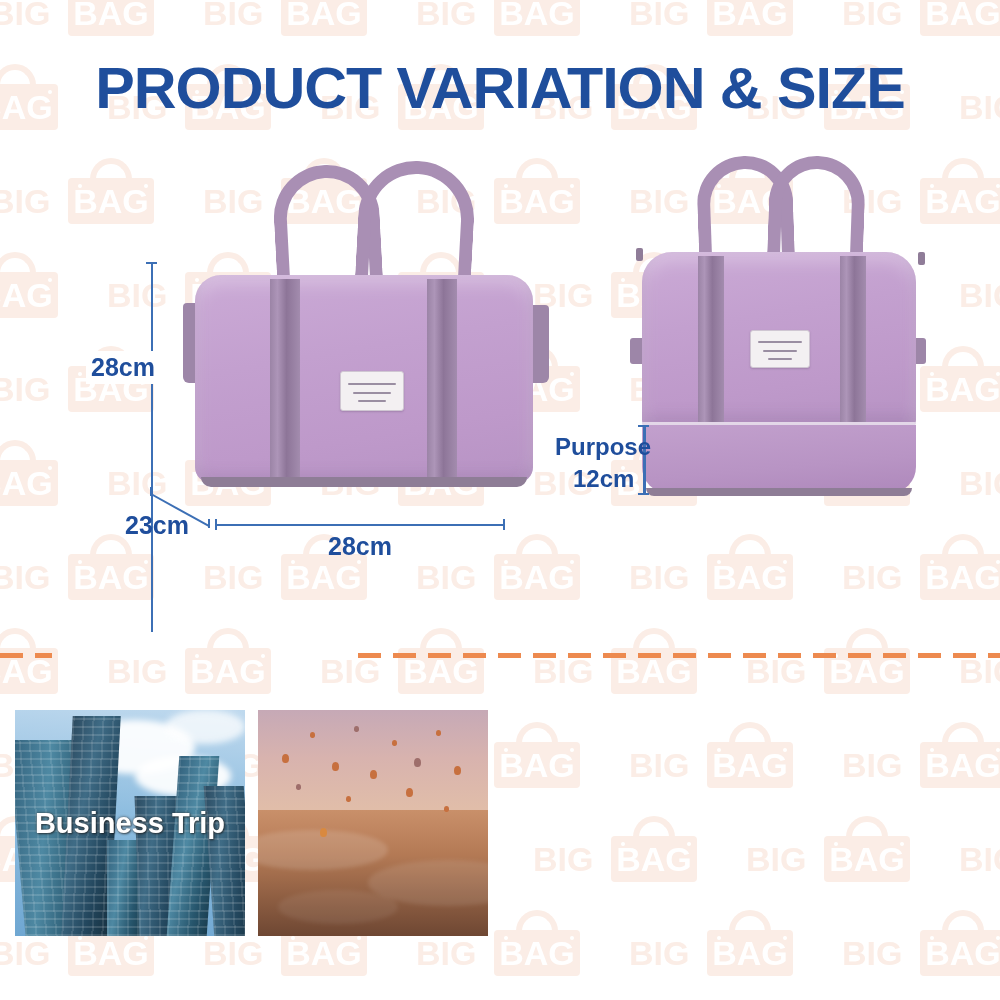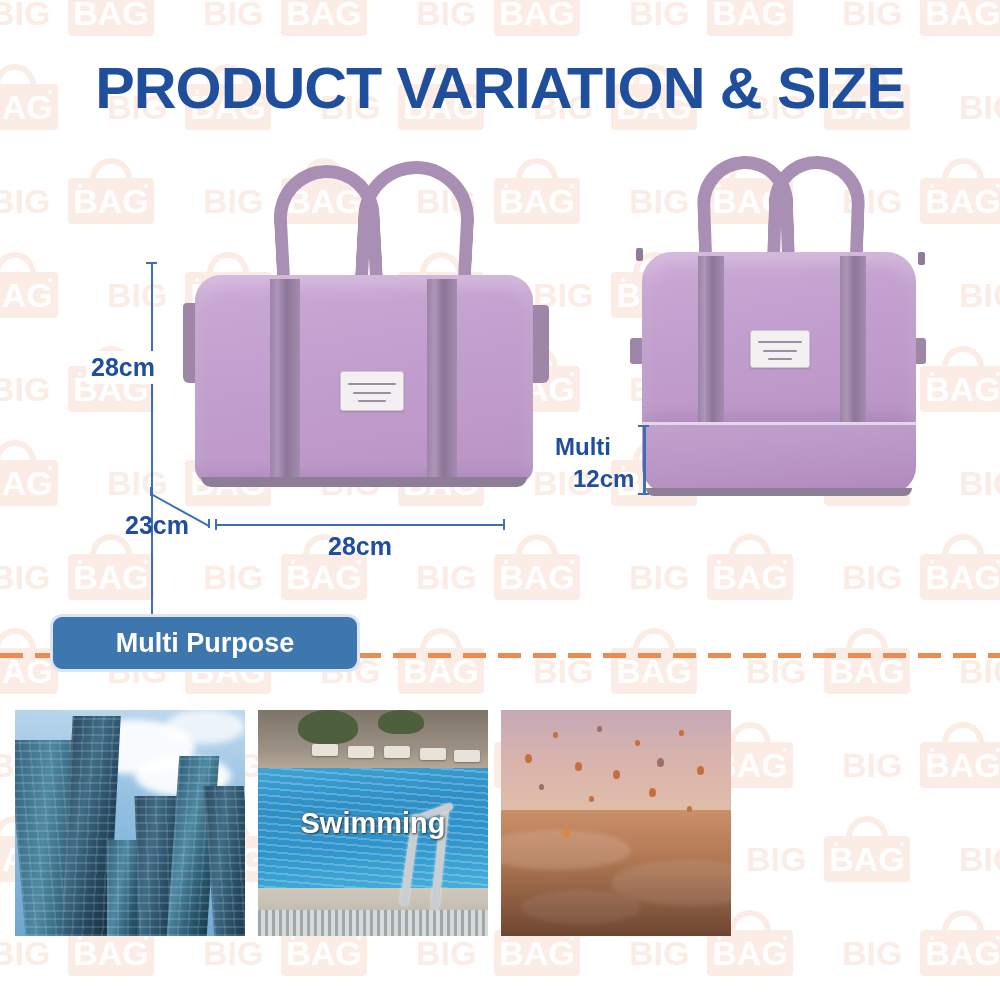--- a/index.html
+++ b/index.html
@@ -692,30 +692,27 @@
     <div class="dim-label" style="left:125px;top:371px;font-size:25px;">23cm</div>
 
     <div class="dim-line-h" style="left:215px;top:384px;width:290px;"></div>
     <div class="dim-cap-h" style="left:215px;top:379px;"></div>
     <div class="dim-cap-h" style="left:503px;top:379px;"></div>
     <div class="dim-label" style="left:328px;top:392px;font-size:25px;">28cm</div>
 
     <div class="dim-line-v" style="left:643px;top:285px;height:70px;width:3px;"></div>
     <div class="dim-cap-v" style="left:638px;top:285px;"></div>
     <div class="dim-cap-v" style="left:638px;top:353px;"></div>
-    <div class="dim-label" style="left:555px;top:293px;font-size:24px;">Multi</div>
+    <div class="dim-label" style="left:555px;top:293px;font-size:24px;">Purpose</div>
     <div class="dim-label" style="left:573px;top:325px;font-size:24px;">12cm</div>
   </div>
 
   <div id="band">
     <div class="dash-line" style="left:0px;width:52px;"></div>
     <div class="dash-line" style="left:358px;width:642px;"></div>
-  </div>
-  <div id="badge">
-    <span id="badge-label">Multi Purpose</span>
   </div>
 
   <div id="cards">
 
     <div class="card">
       <div class="card-art">
         <div class="bt-sky"></div>
         <div class="bt-cloud" style="left:60px;top:10px;width:120px;height:54px;"></div>
         <div class="bt-cloud" style="left:120px;top:46px;width:96px;height:40px;"></div>
         <div class="bt-cloud" style="left:10px;top:60px;width:70px;height:30px;opacity:.75;"></div>
@@ -732,43 +729,23 @@
         <div class="tower" style="left:122px;bottom:0;width:44px;height:140px;transform:skewX(2deg);">
           <div class="tower-win"></div>
           </div>
         <div class="tower glass" style="left:158px;bottom:0;width:40px;height:180px;transform:skewX(-4deg);">
           <div class="tower-win"></div>
           </div>
         <div class="tower" style="left:194px;bottom:0;width:40px;height:150px;transform:skewX(4deg);">
           <div class="tower-win"></div>
           </div>
       </div>
+      <div class="card-label">Business Trip</div>
     </div>
 
-    <div class="card">
-      <div class="card-art">
-        <div class="sw-deck"></div>
-        <div class="sw-plant" style="left:40px;top:0px;width:60px;height:34px;"></div>
-        <div class="sw-plant" style="left:120px;top:0px;width:46px;height:24px;"></div>
-        <div class="sw-chair" style="left:54px;top:34px;"></div>
-        <div class="sw-chair" style="left:90px;top:36px;"></div>
-        <div class="sw-chair" style="left:126px;top:36px;"></div>
-        <div class="sw-chair" style="left:162px;top:38px;"></div>
-        <div class="sw-chair" style="left:196px;top:40px;"></div>
-        <div class="sw-water">
-            <div class="sw-ripple"></div>
-          </div>
-        <div class="sw-edge"></div>
-        <div class="sw-grate"></div>
-        <div class="sw-rail" style="left:148px;top:104px;width:8px;height:92px;transform:rotate(8deg);"></div>
-        <div class="sw-rail" style="left:178px;top:96px;width:8px;height:104px;transform:rotate(6deg);"></div>
-        <div class="sw-rail" style="left:150px;top:100px;width:46px;height:7px;transform:rotate(-20deg);"></div>
-      </div>
-      <div class="card-label">Swimming</div>
-    </div>
 
     <div class="card">
       <div class="card-art">
         <div class="tv-sky"></div>
         <div class="tv-land"></div>
         <div class="tv-ridge" style="left:-20px;top:120px;width:150px;height:40px;"></div>
         <div class="tv-ridge" style="left:110px;top:150px;width:160px;height:46px;opacity:.7;"></div>
         <div class="tv-ridge" style="left:20px;top:180px;width:120px;height:34px;opacity:.5;"></div>
         <div class="balloon" style="left:24px;top:44px;"></div>
         <div class="balloon small" style="left:52px;top:22px;"></div>

